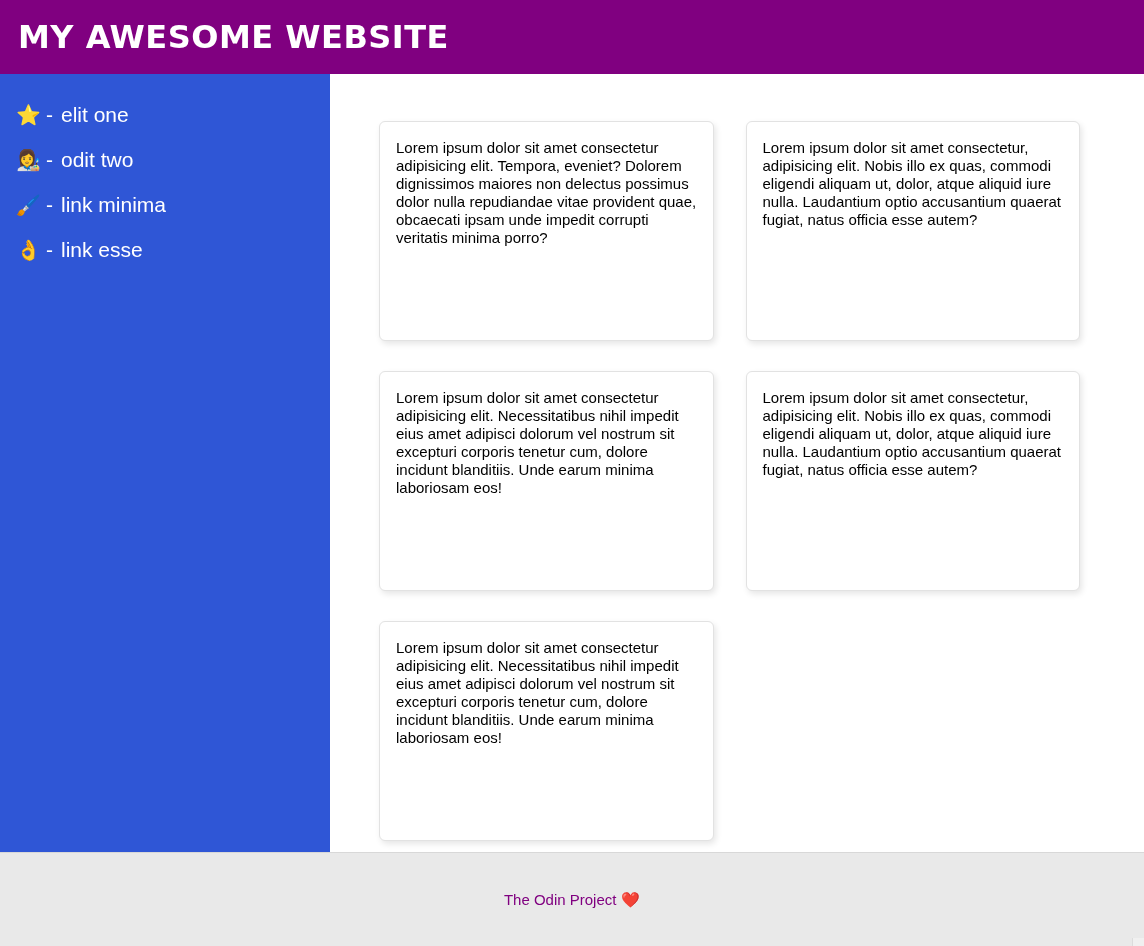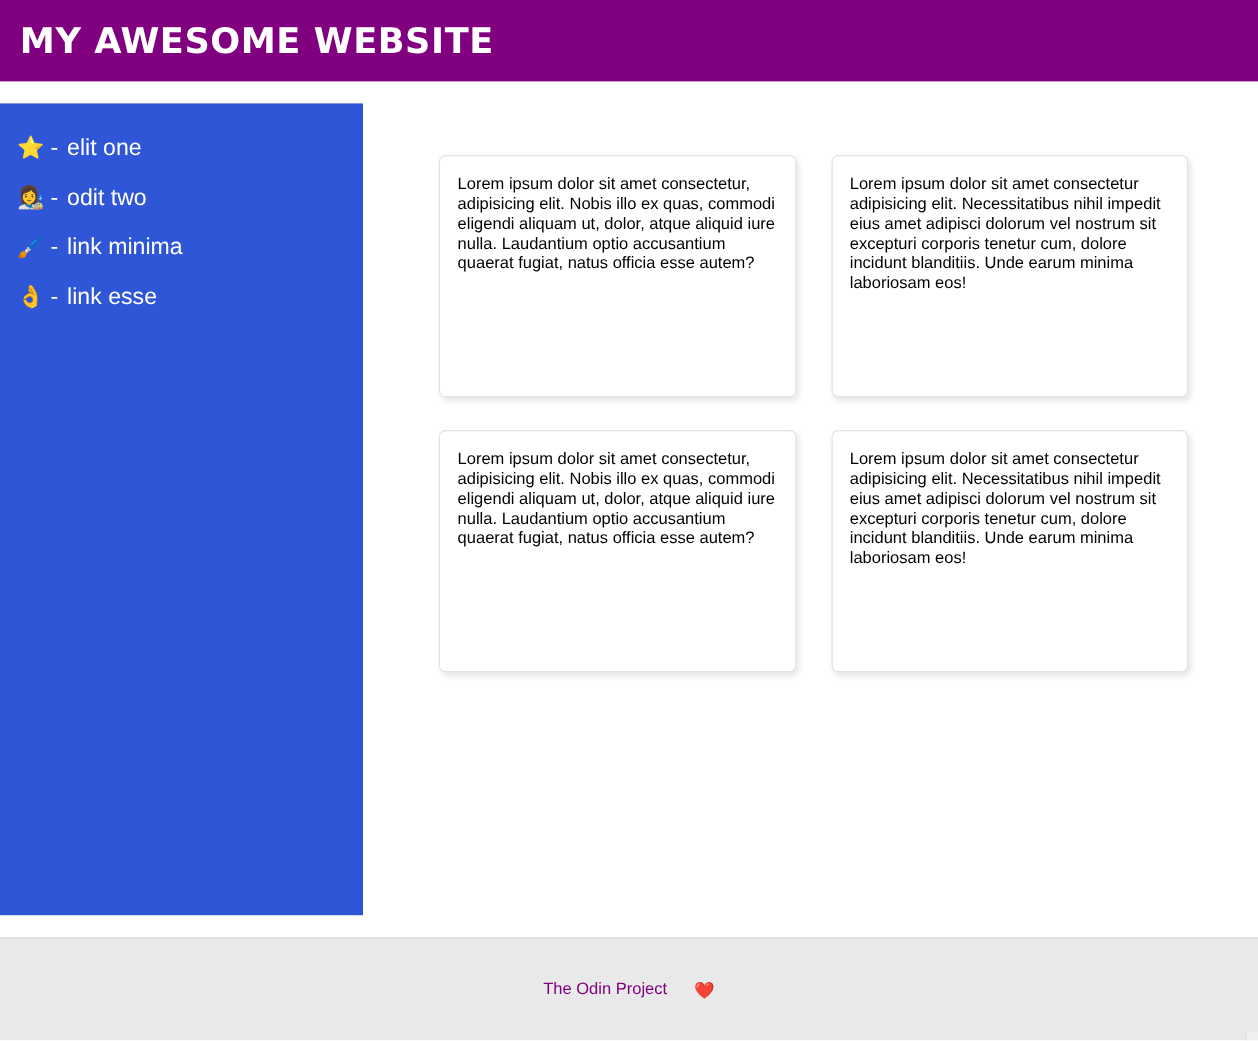--- a/index.html
+++ b/index.html
@@ -1,15 +1,15 @@
 <!DOCTYPE html>
 <html><head>
 <meta charset="utf-8">
 <style>
-  * { box-sizing: border-box; gap: 20px; }
+  * { box-sizing: border-box; }
   html, body {
     margin: 0;
     padding: 0;
     background: #ffffff;
     font-family: "Liberation Sans", sans-serif;
   }
   #page {
     width: 1144px;
     height: 946px;
     position: relative;
@@ -154,20 +154,23 @@
       <a class="nav-item" href="#">
         <span class="emoji">👌</span>
         <span class="dash">-</span>
         <span class="label">link esse</span>
       </a>
     </nav>
 
     <main class="main">
       <div class="cards">
         <div class="card">
+          <p>Lorem ipsum dolor sit amet consectetur adipisicing elit. Tempora, eveniet? Dolorem dignissimos maiores non delectus possimus dolor nulla repudiandae vitae provident quae, obcaecati ipsam unde impedit corrupti veritatis minima porro?</p>
+        </div>
+        <div class="card">
           <p>Lorem ipsum dolor sit amet consectetur, adipisicing elit. Nobis illo ex quas, commodi eligendi aliquam ut, dolor, atque aliquid iure nulla. Laudantium optio accusantium quaerat fugiat, natus officia esse autem?</p>
         </div>
         <div class="card">
           <p>Lorem ipsum dolor sit amet consectetur adipisicing elit. Necessitatibus nihil impedit eius amet adipisci dolorum vel nostrum sit excepturi corporis tenetur cum, dolore incidunt blanditiis. Unde earum minima laboriosam eos!</p>
         </div>
         <div class="card">
           <p>Lorem ipsum dolor sit amet consectetur, adipisicing elit. Nobis illo ex quas, commodi eligendi aliquam ut, dolor, atque aliquid iure nulla. Laudantium optio accusantium quaerat fugiat, natus officia esse autem?</p>
         </div>
         <div class="card">
           <p>Lorem ipsum dolor sit amet consectetur adipisicing elit. Necessitatibus nihil impedit eius amet adipisci dolorum vel nostrum sit excepturi corporis tenetur cum, dolore incidunt blanditiis. Unde earum minima laboriosam eos!</p>

